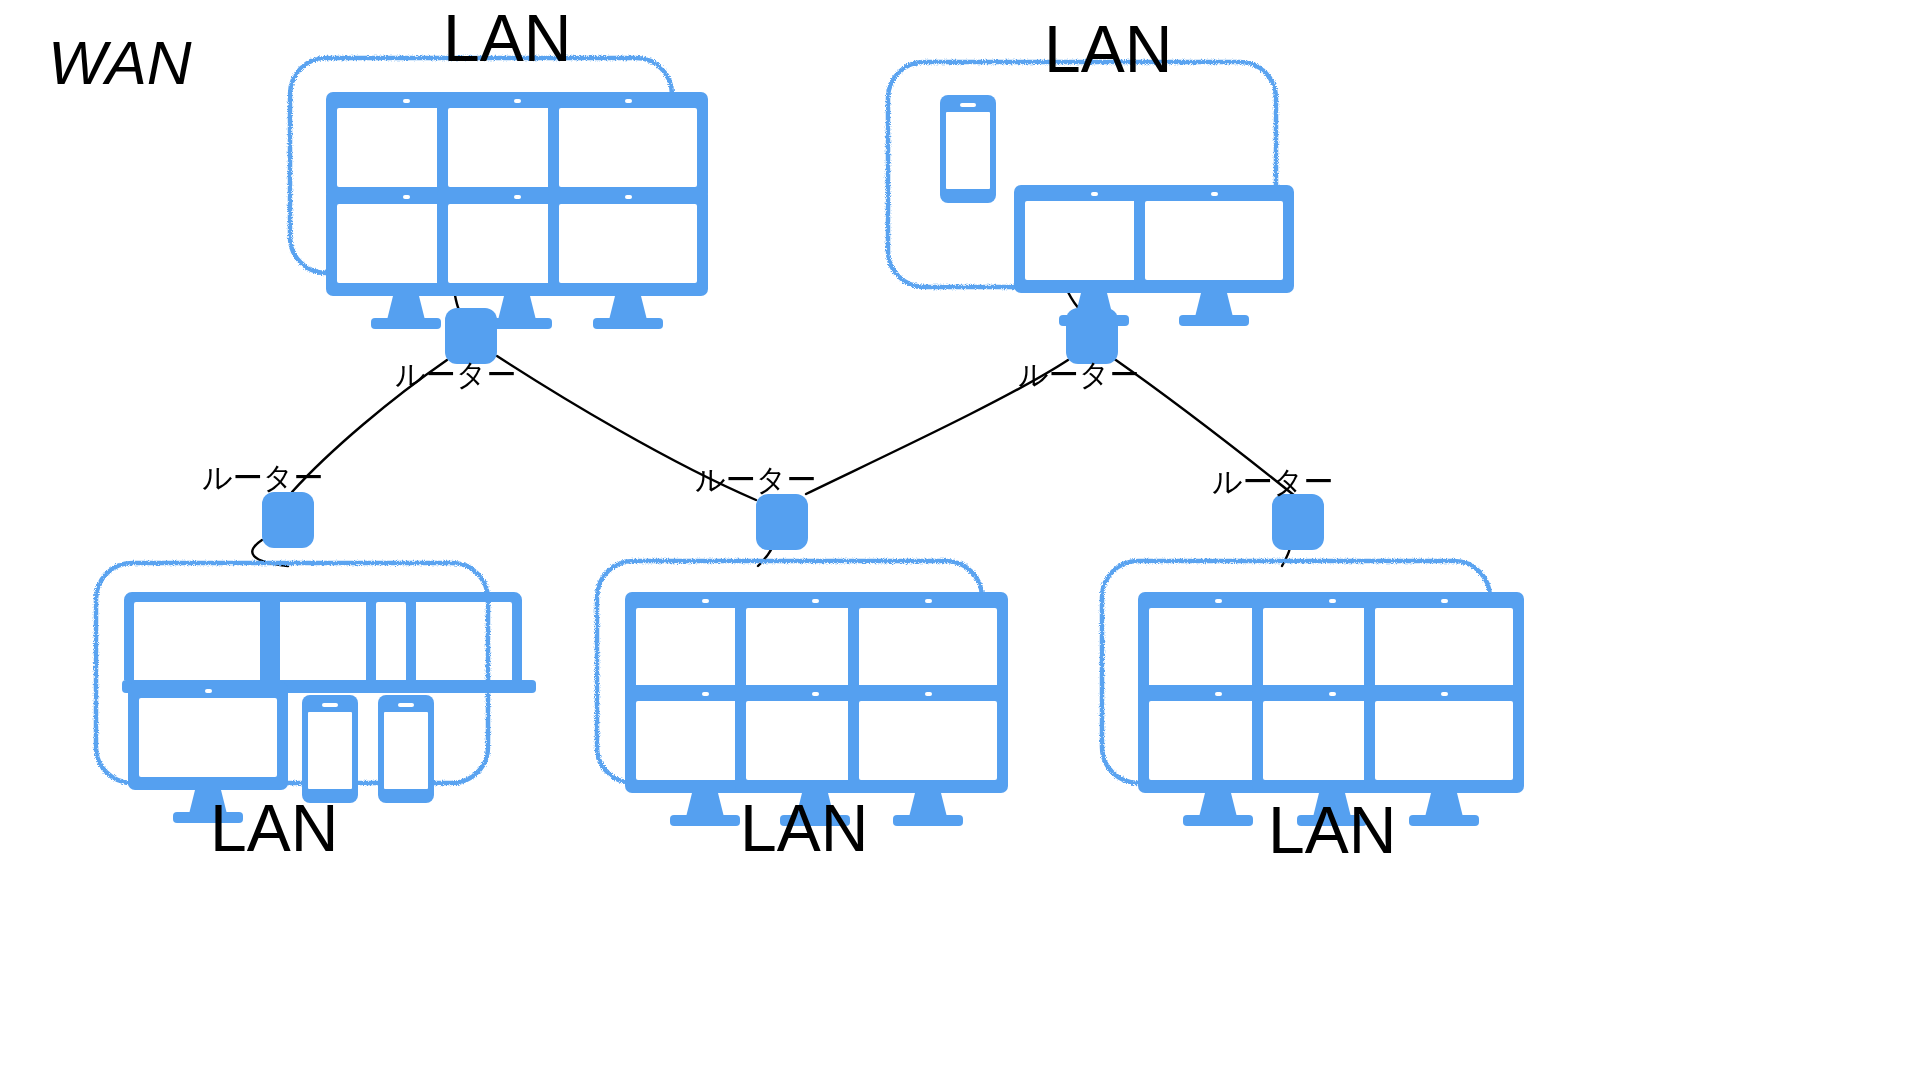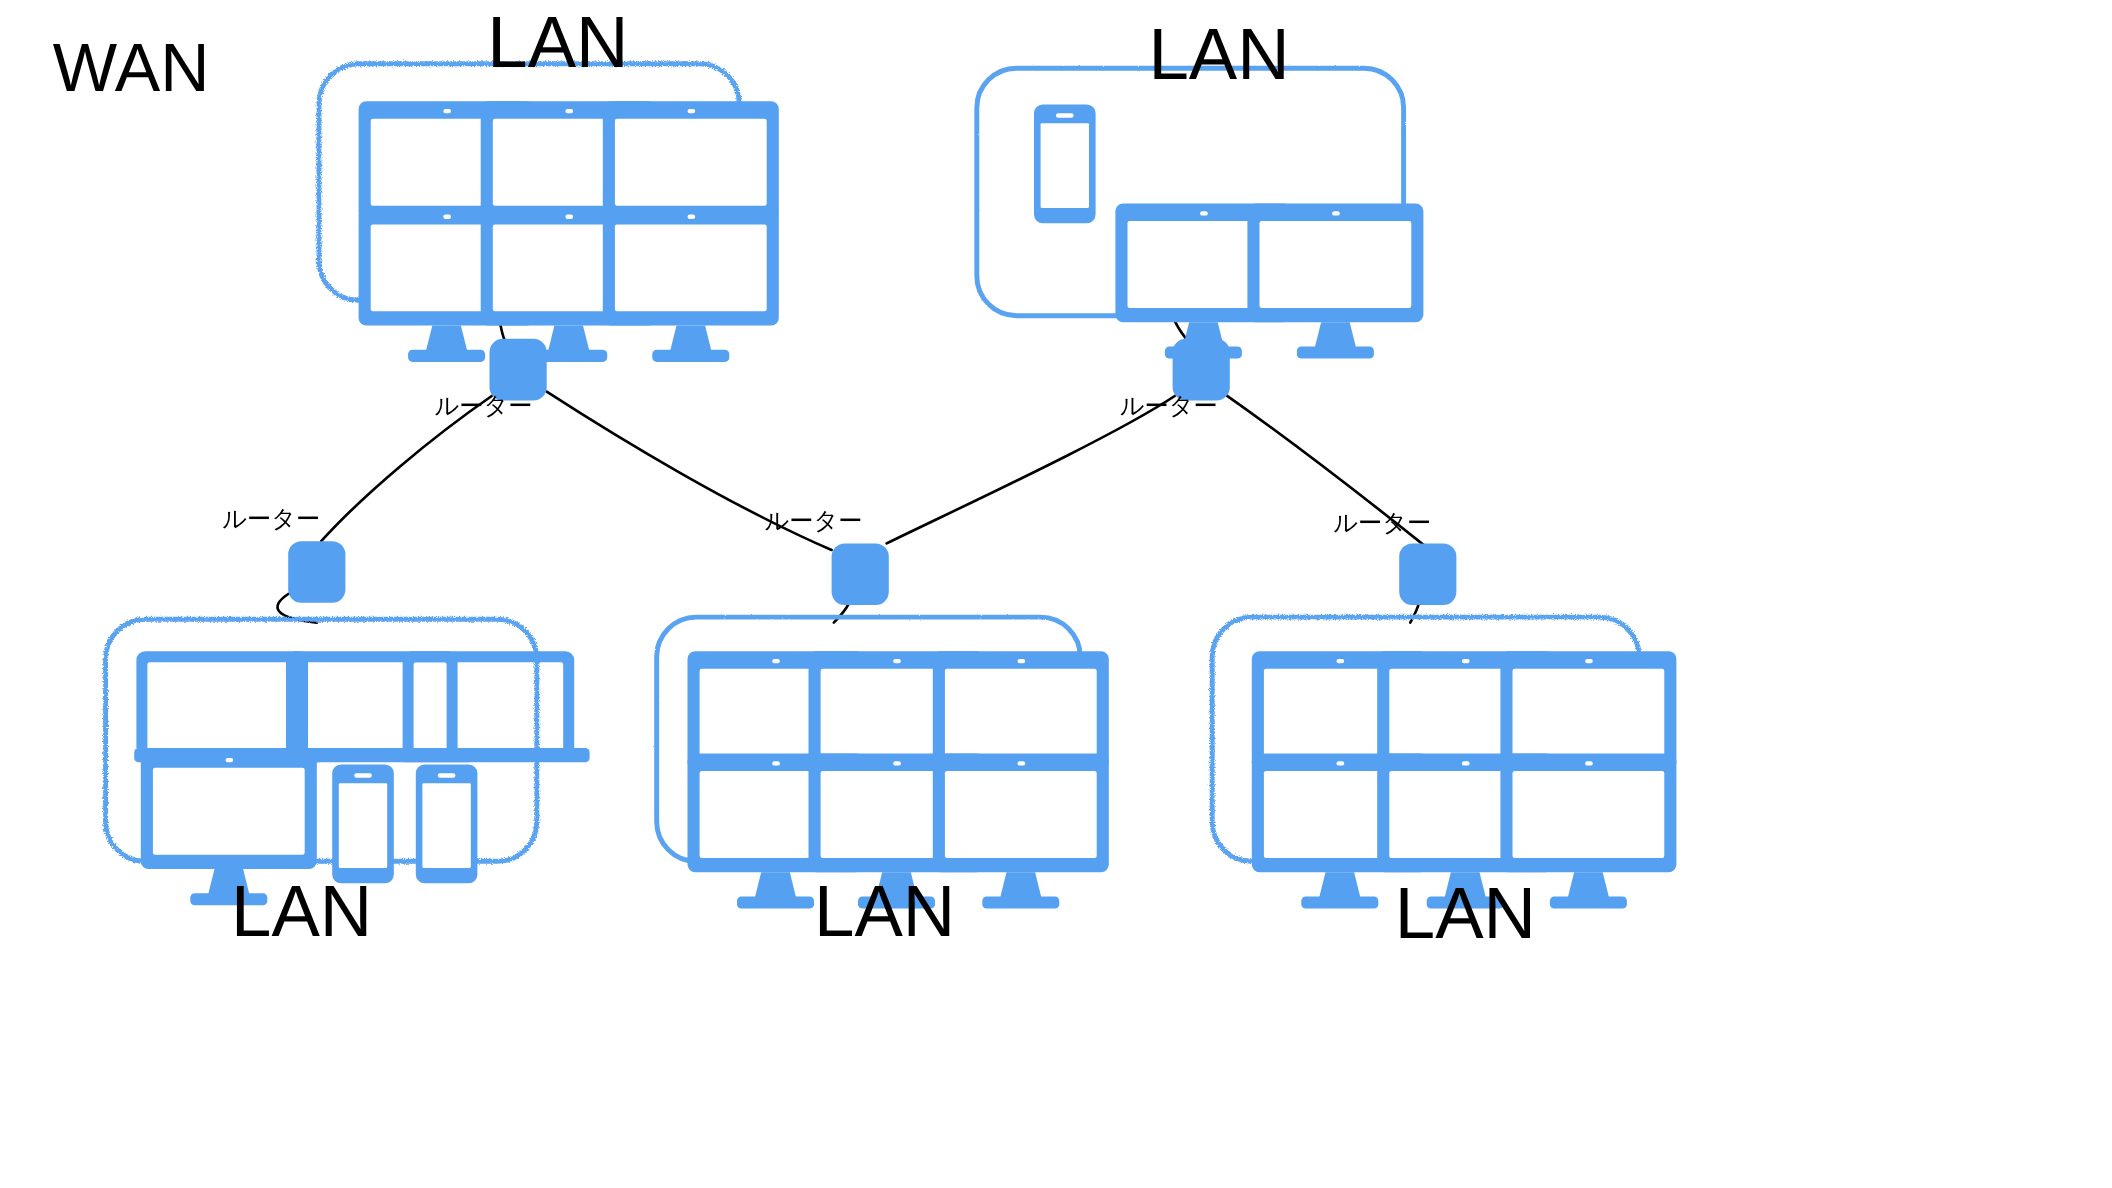--- a/index.html
+++ b/index.html
@@ -13,23 +13,23 @@
   #stage{position:absolute;left:0;top:0;width:1920px;height:1080px;}
   svg#diagram{position:absolute;left:0;top:0;width:1920px;height:1080px;}
 
   .lbl{
     position:absolute;
     color:#000000;
     white-space:nowrap;
     line-height:1;
     user-select:none;
   }
-  .wan-label{font-size:62px;letter-spacing:0px;}
+  .wan-label{font-size:62px;letter-spacing:0px;font-style:italic;}
   .lan-label{font-size:66px;}
-  .router-label{font-size:22px;font-family:Liberation Mono, monospace;}
+  .router-label{font-size:30px;font-family:Liberation Sans, sans-serif;}
 </style>
 </head>
 <body>
 
 <div id="stage">
 
   <svg id="diagram" viewBox="0 0 1920 1080">
     <defs>
       <filter id="rough" x="-12%" y="-12%" width="124%" height="124%">
         <feTurbulence type="fractalNoise" baseFrequency="0.9" numOctaves="3" seed="7" result="noise"></feTurbulence>

